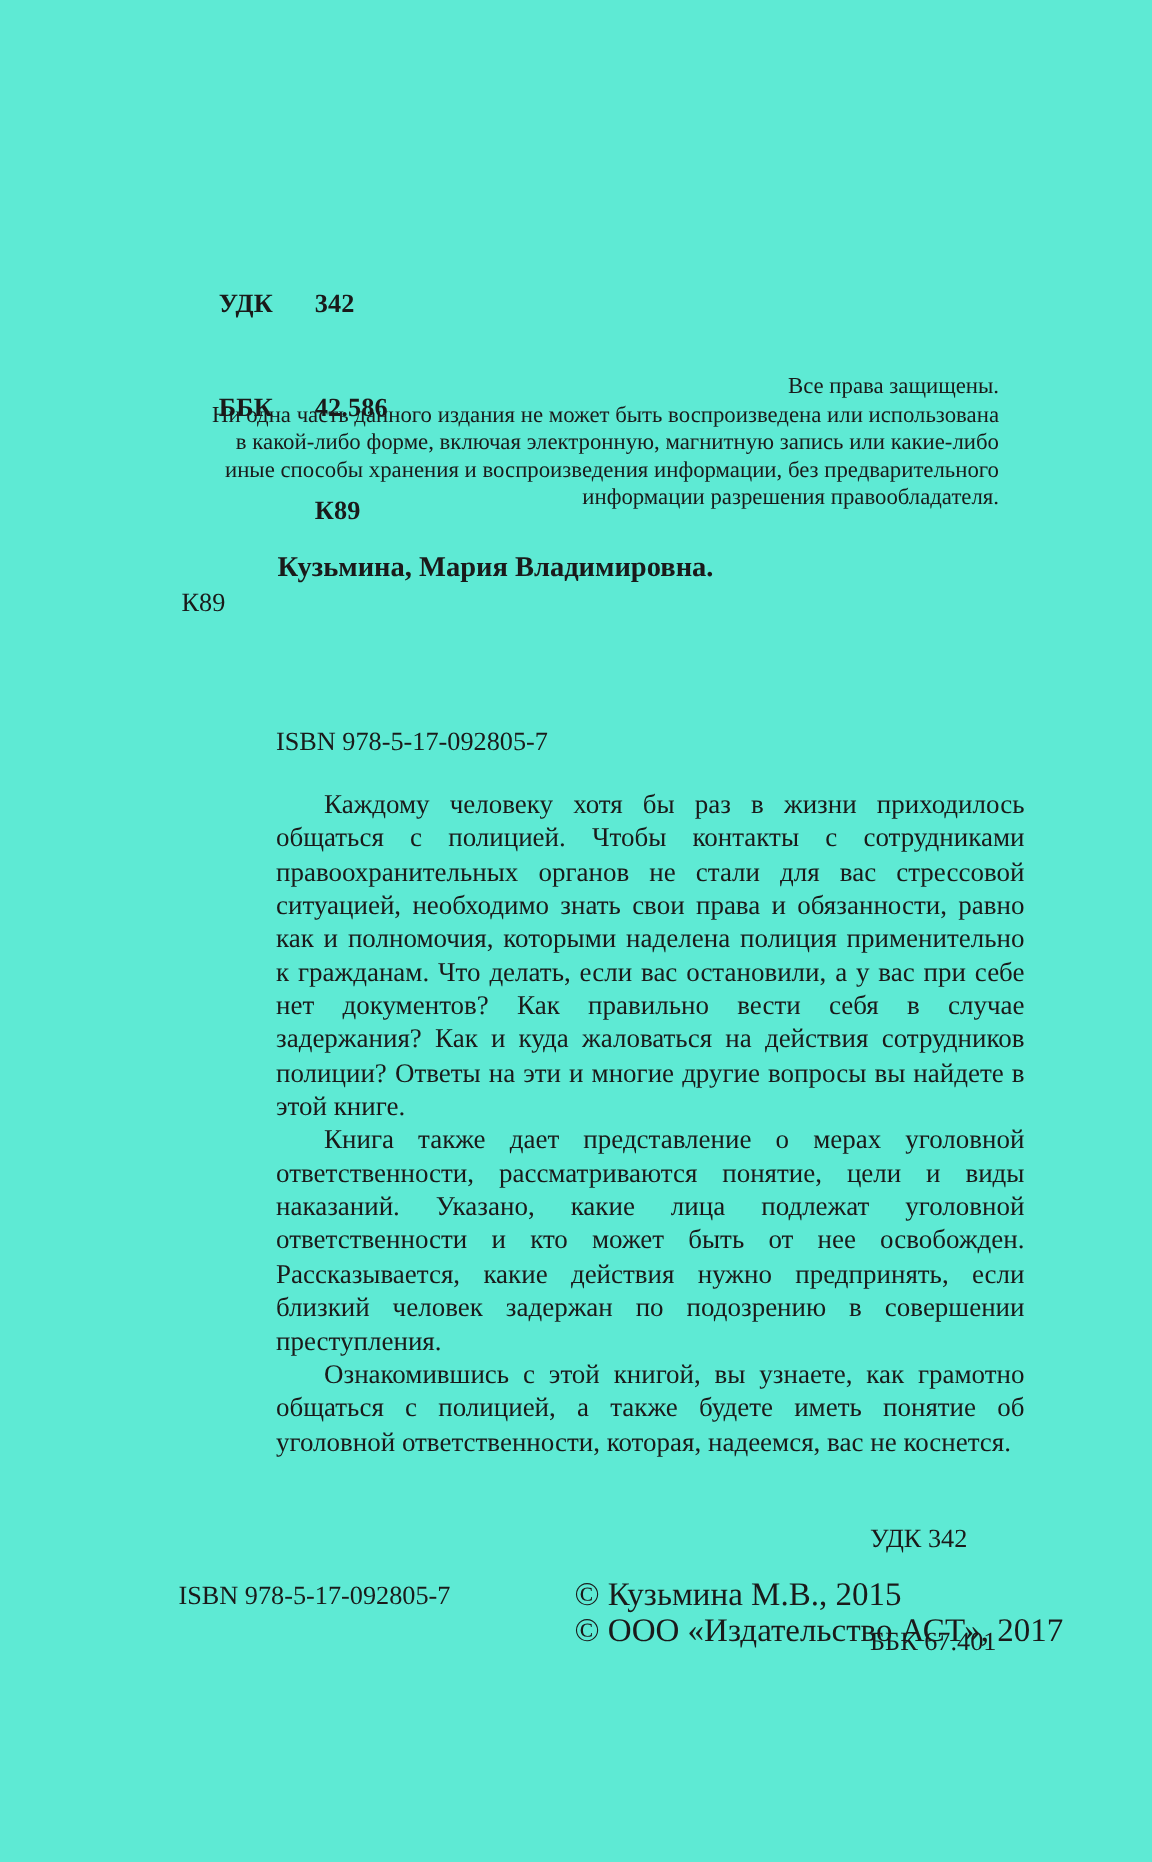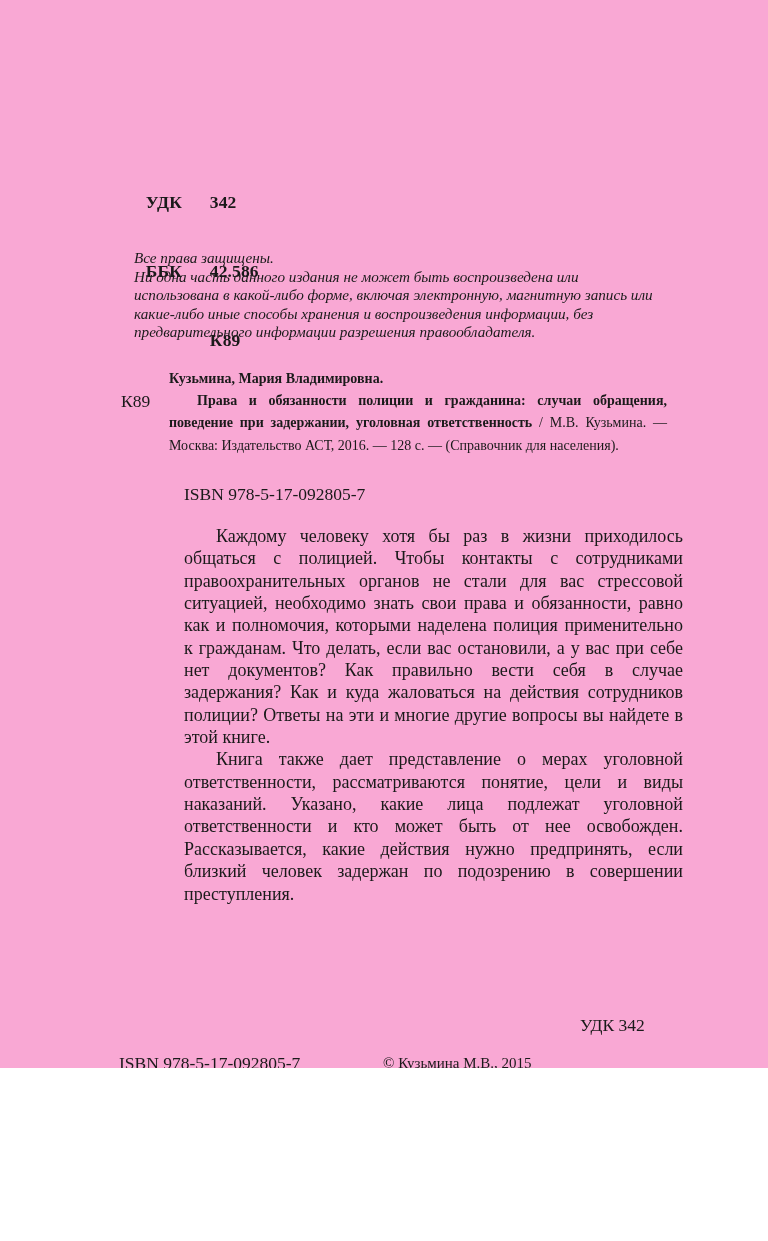--- a/index.html
+++ b/index.html
@@ -9,22 +9,22 @@
     background: #ffffff;
   }
   body {
     font-family: "Liberation Serif", "DejaVu Serif", serif;
     color: #1a1a1a;
     -webkit-font-smoothing: antialiased;
   }
   .page {
     position: relative;
     width: 768px;
-    height: 1068px;
-    background: #f9a8d4;
+    height: 1241px;
+    background: #5eead4;
     overflow: hidden;
     box-sizing: border-box;
   }
 
   
   .classification {
     position: absolute;
     left: 119px;
     top: 168px;
     font-weight: bold;
@@ -43,43 +43,42 @@
   .classification .cvalue {
     display: inline-block;
   }
 
   
   .rights-notice {
     position: absolute;
     left: 134px;
     top: 249px;
     width: 532px;
-    text-align: left;
+    text-align: right;
     font-size: 15.2px;
     line-height: 18.6px;
-    font-style: italic;
   }
   .rights-notice p {
     margin: 0;
   }
 
   
   .biblio-index {
     position: absolute;
     left: 121px;
     top: 390px;
     font-size: 17.5px;
     line-height: 22px;
   }
   .biblio {
     position: absolute;
-    left: 169px;
+    left: 185px;
     top: 368px;
     width: 498px;
-    font-size: 14px;
+    font-size: 19px;
     line-height: 22.2px;
     text-align: justify;
     text-justify: inter-word;
   }
   .biblio .author {
     display: block;
     font-weight: bold;
   }
   .biblio .record {
     display: block;
@@ -132,21 +131,21 @@
     position: absolute;
     left: 119px;
     top: 1051px;
     font-size: 17.5px;
     line-height: 24px;
   }
   .footer-credits {
     position: absolute;
     left: 383px;
     top: 1051px;
-    font-size: 15px;
+    font-size: 22px;
     line-height: 24px;
   }
   .footer-credits span {
     display: block;
     white-space: pre;
   }
 </style>
 </head>
 <body>
 
@@ -166,28 +165,28 @@
 
   <div class="rights-notice">
     <p>Все права защищены.</p>
     <p>Ни одна часть данного издания не может быть воспроизведена или использована в какой-либо форме, включая электронную, магнитную запись или какие-либо иные способы хранения и воспроизведения информации, без предварительного информации разрешения правообладателя.</p>
   </div>
 
   <div class="biblio-index">К89</div>
 
   <div class="biblio">
     <span class="author">Кузьмина, Мария Владимировна.</span>
-    <span class="record"><b>Права и обязанности полиции и гражданина: случаи обращения, поведение при задержании, уголовная ответственность</b><span> / М.В. Кузьмина. — Москва: Издательство АСТ, 2016. — 128 с. — (Справочник для населения).</span></span>
   </div>
 
   <div class="isbn-main">ISBN 978-5-17-092805-7</div>
 
   <div class="annotation">
     <p>Каждому человеку хотя бы раз в жизни приходилось общаться с полицией. Чтобы контакты с сотрудниками правоохранительных органов не стали для вас стрессовой ситуацией, необходимо знать свои права и обязанности, равно как и полномочия, которыми наделена полиция применительно к гражданам. Что делать, если вас остановили, а у вас при себе нет документов? Как правильно вести себя в случае задержания? Как и куда жаловаться на действия сотрудников полиции? Ответы на эти и многие другие вопросы вы найдете в этой книге.</p>
     <p>Книга также дает представление о мерах уголовной ответственности, рассматриваются понятие, цели и виды наказаний. Указано, какие лица подлежат уголовной ответственности и кто может быть от нее освобожден. Рассказывается, какие действия нужно предпринять, если близкий человек задержан по подозрению в совершении преступления.</p>
+    <p>Ознакомившись с этой книгой, вы узнаете, как грамотно общаться с полицией, а также будете иметь понятие об уголовной ответственности, которая, надеемся, вас не коснется.</p>
   </div>
 
   <div class="classification-foot">
     <span>УДК 342</span>
     <span>ББК 67.401</span>
   </div>
 
   <div class="footer-isbn">ISBN 978-5-17-092805-7</div>
   <div class="footer-credits">
     <span>© Кузьмина М.В., 2015</span>

